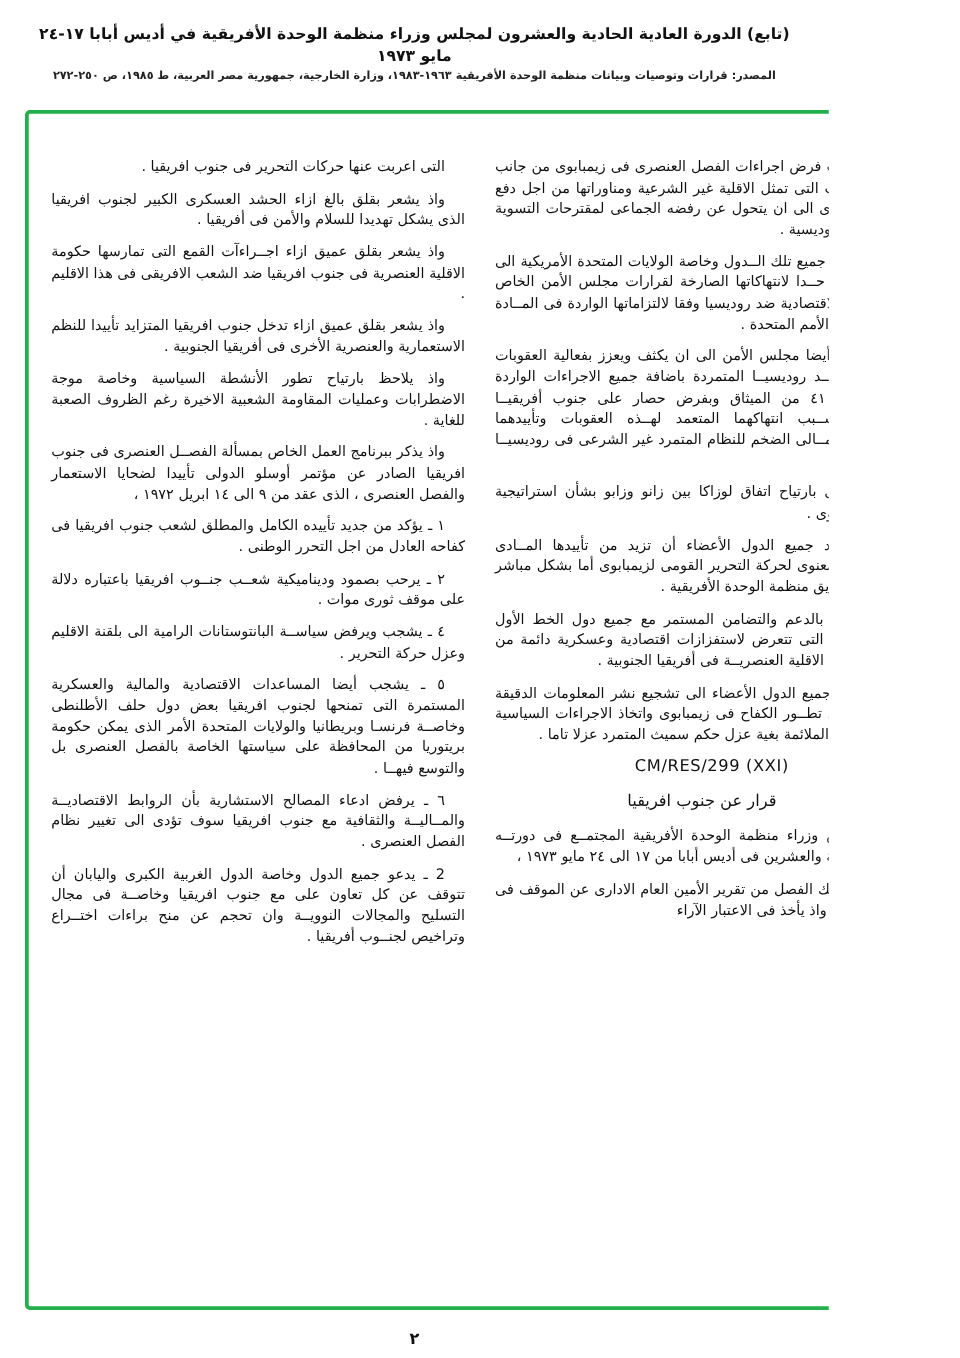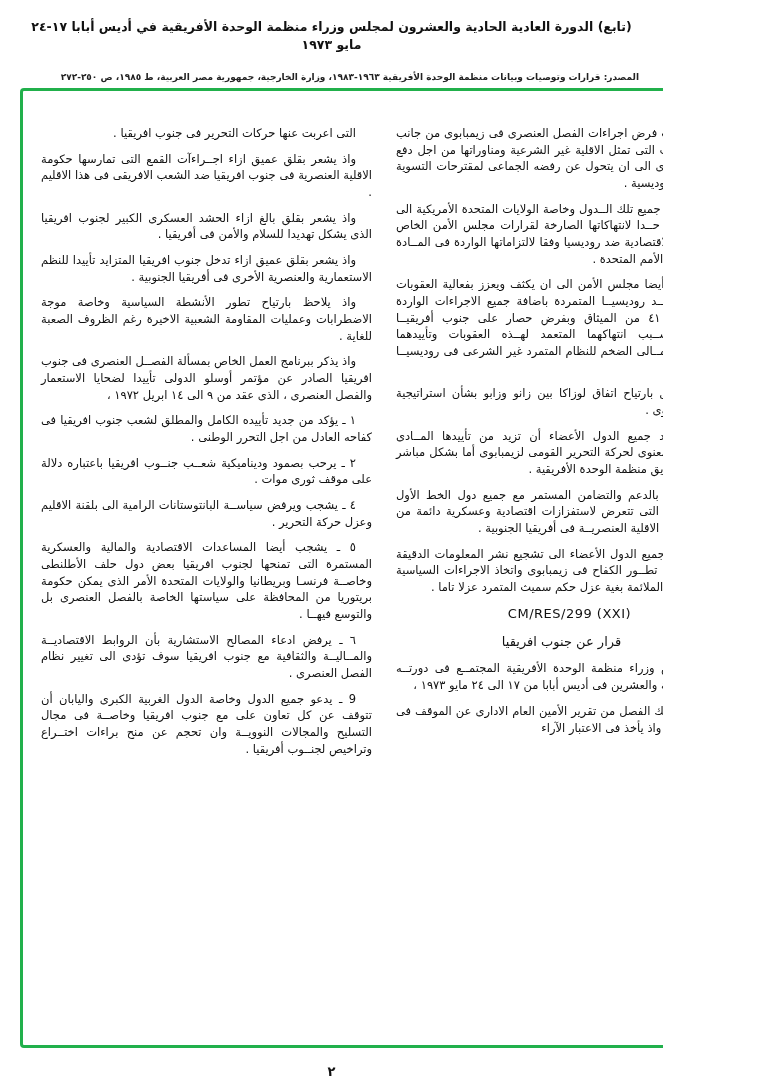--- a/index.html
+++ b/index.html
@@ -19,24 +19,23 @@
   }
   .header-title {
     font-size: 12.5px;
     font-weight: bold;
     line-height: 1.4;
     padding: 0 30px;
   }
   .header-source {
     font-size: 9px;
     font-weight: bold;
-    margin-top: 19px;
+    margin-top: 3px;
     padding: 0 24px;
     color: #222;
-    text-align: right;
   }
   .content-box {
     position: absolute;
     left: 20px;
     top: 88px;
     width: 728px;
     height: 960px;
     box-sizing: border-box;
     border: 3px solid #21b04b;
     border-radius: 4px;
@@ -108,31 +107,31 @@
         <p>٨ ـ يتعهد بالدعم والتضامن المستمر مع جميع دول الخط الأول وخاصة زامبيا التى تتعرض لاستفزازات اقتصادية وعسكرية دائمة من جانب أنظمــة الاقلية العنصريــة فى أفريقيا الجنوبية .</p>
         <p>٩ ـ يدعو جميع الدول الأعضاء الى تشجيع نشر المعلومات الدقيقة والحقيقية عن تطــور الكفاح فى زيمبابوى واتخاذ الاجراءات السياسية والدبلوماسية الملائمة بغية عزل حكم سميث المتمرد عزلا تاما .</p>
         <p class="doc-ref">CM/RES/299 (XXI)</p>
         <p class="section-title">قرار عن جنوب افريقيا</p>
         <p>أن مجلس وزراء منظمة الوحدة الأفريقية المجتمــع فى دورتــه العادية الحادية والعشرين فى أديس أبابا من ١٧ الى ٢٤ مايو ١٩٧٣ ،</p>
         <p>اذ بحث ذلك الفصل من تقرير الأمين العام الادارى عن الموقف فى جنوب افريقيا واذ يأخذ فى الاعتبار الآراء</p>
       </div>
 
       <div class="col">
         <p>التى اعربت عنها حركات التحرير فى جنوب افريقيا .</p>
+        <p>واذ يشعر بقلق بالغ ازاء الحشد العسكرى الكبير لجنوب افريقيا الذى يشكل تهديدا للسلام والأمن فى أفريقيا .</p>
         <p>واذ يشعر بقلق عميق ازاء اجــراءآت القمع التى تمارسها حكومة الاقلية العنصرية فى جنوب افريقيا ضد الشعب الافريقى فى هذا الاقليم .</p>
-        <p>واذ يشعر بقلق بالغ ازاء الحشد العسكرى الكبير لجنوب افريقيا الذى يشكل تهديدا للسلام والأمن فى أفريقيا .</p>
         <p>واذ يشعر بقلق عميق ازاء تدخل جنوب افريقيا المتزايد تأييدا للنظم الاستعمارية والعنصرية الأخرى فى أفريقيا الجنوبية .</p>
         <p>واذ يلاحظ بارتياح تطور الأنشطة السياسية وخاصة موجة الاضطرابات وعمليات المقاومة الشعبية الاخيرة رغم الظروف الصعبة للغاية .</p>
         <p>واذ يذكر ببرنامج العمل الخاص بمسألة الفصــل العنصرى فى جنوب افريقيا الصادر عن مؤتمر أوسلو الدولى تأييدا لضحايا الاستعمار والفصل العنصرى ، الذى عقد من ٩ الى ١٤ ابريل ١٩٧٢ ،</p>
         <p>١ ـ يؤكد من جديد تأييده الكامل والمطلق لشعب جنوب افريقيا فى كفاحه العادل من اجل التحرر الوطنى .</p>
         <p>٢ ـ يرحب بصمود وديناميكية شعــب جنــوب افريقيا باعتباره دلالة على موقف ثورى موات .</p>
         <p>٤ ـ يشجب ويرفض سياســة البانتوستانات الرامية الى بلقنة الاقليم وعزل حركة التحرير .</p>
         <p>٥ ـ يشجب أيضا المساعدات الاقتصادية والمالية والعسكرية المستمرة التى تمنحها لجنوب افريقيا بعض دول حلف الأطلنطى وخاصــة فرنسـا وبريطانيا والولايات المتحدة الأمر الذى يمكن حكومة بريتوريا من المحافظة على سياستها الخاصة بالفصل العنصرى بل والتوسع فيهــا .</p>
         <p>٦ ـ يرفض ادعاء المصالح الاستشارية بأن الروابط الاقتصاديــة والمــاليــة والثقافية مع جنوب افريقيا سوف تؤدى الى تغيير نظام الفصل العنصرى .</p>
-        <p>9 ـ يدعو جميع الدول وخاصة الدول الغربية الكبرى واليابان أن تتوقف عن كل تعاون على مع جنوب افريقيا وخاصــة فى مجال التسليح والمجالات النوويــة وان تحجم عن منح براءات اختــراع وتراخيص لجنــوب أفريقيا .</p>
+        <p>2 ـ يدعو جميع الدول وخاصة الدول الغربية الكبرى واليابان أن تتوقف عن كل تعاون على مع جنوب افريقيا وخاصــة فى مجال التسليح والمجالات النوويــة وان تحجم عن منح براءات اختــراع وتراخيص لجنــوب أفريقيا .</p>
       </div>
 
     </div>
   </div>
 
   <div class="page-number">٢</div>
 
 </div>
 
 </body></html>

